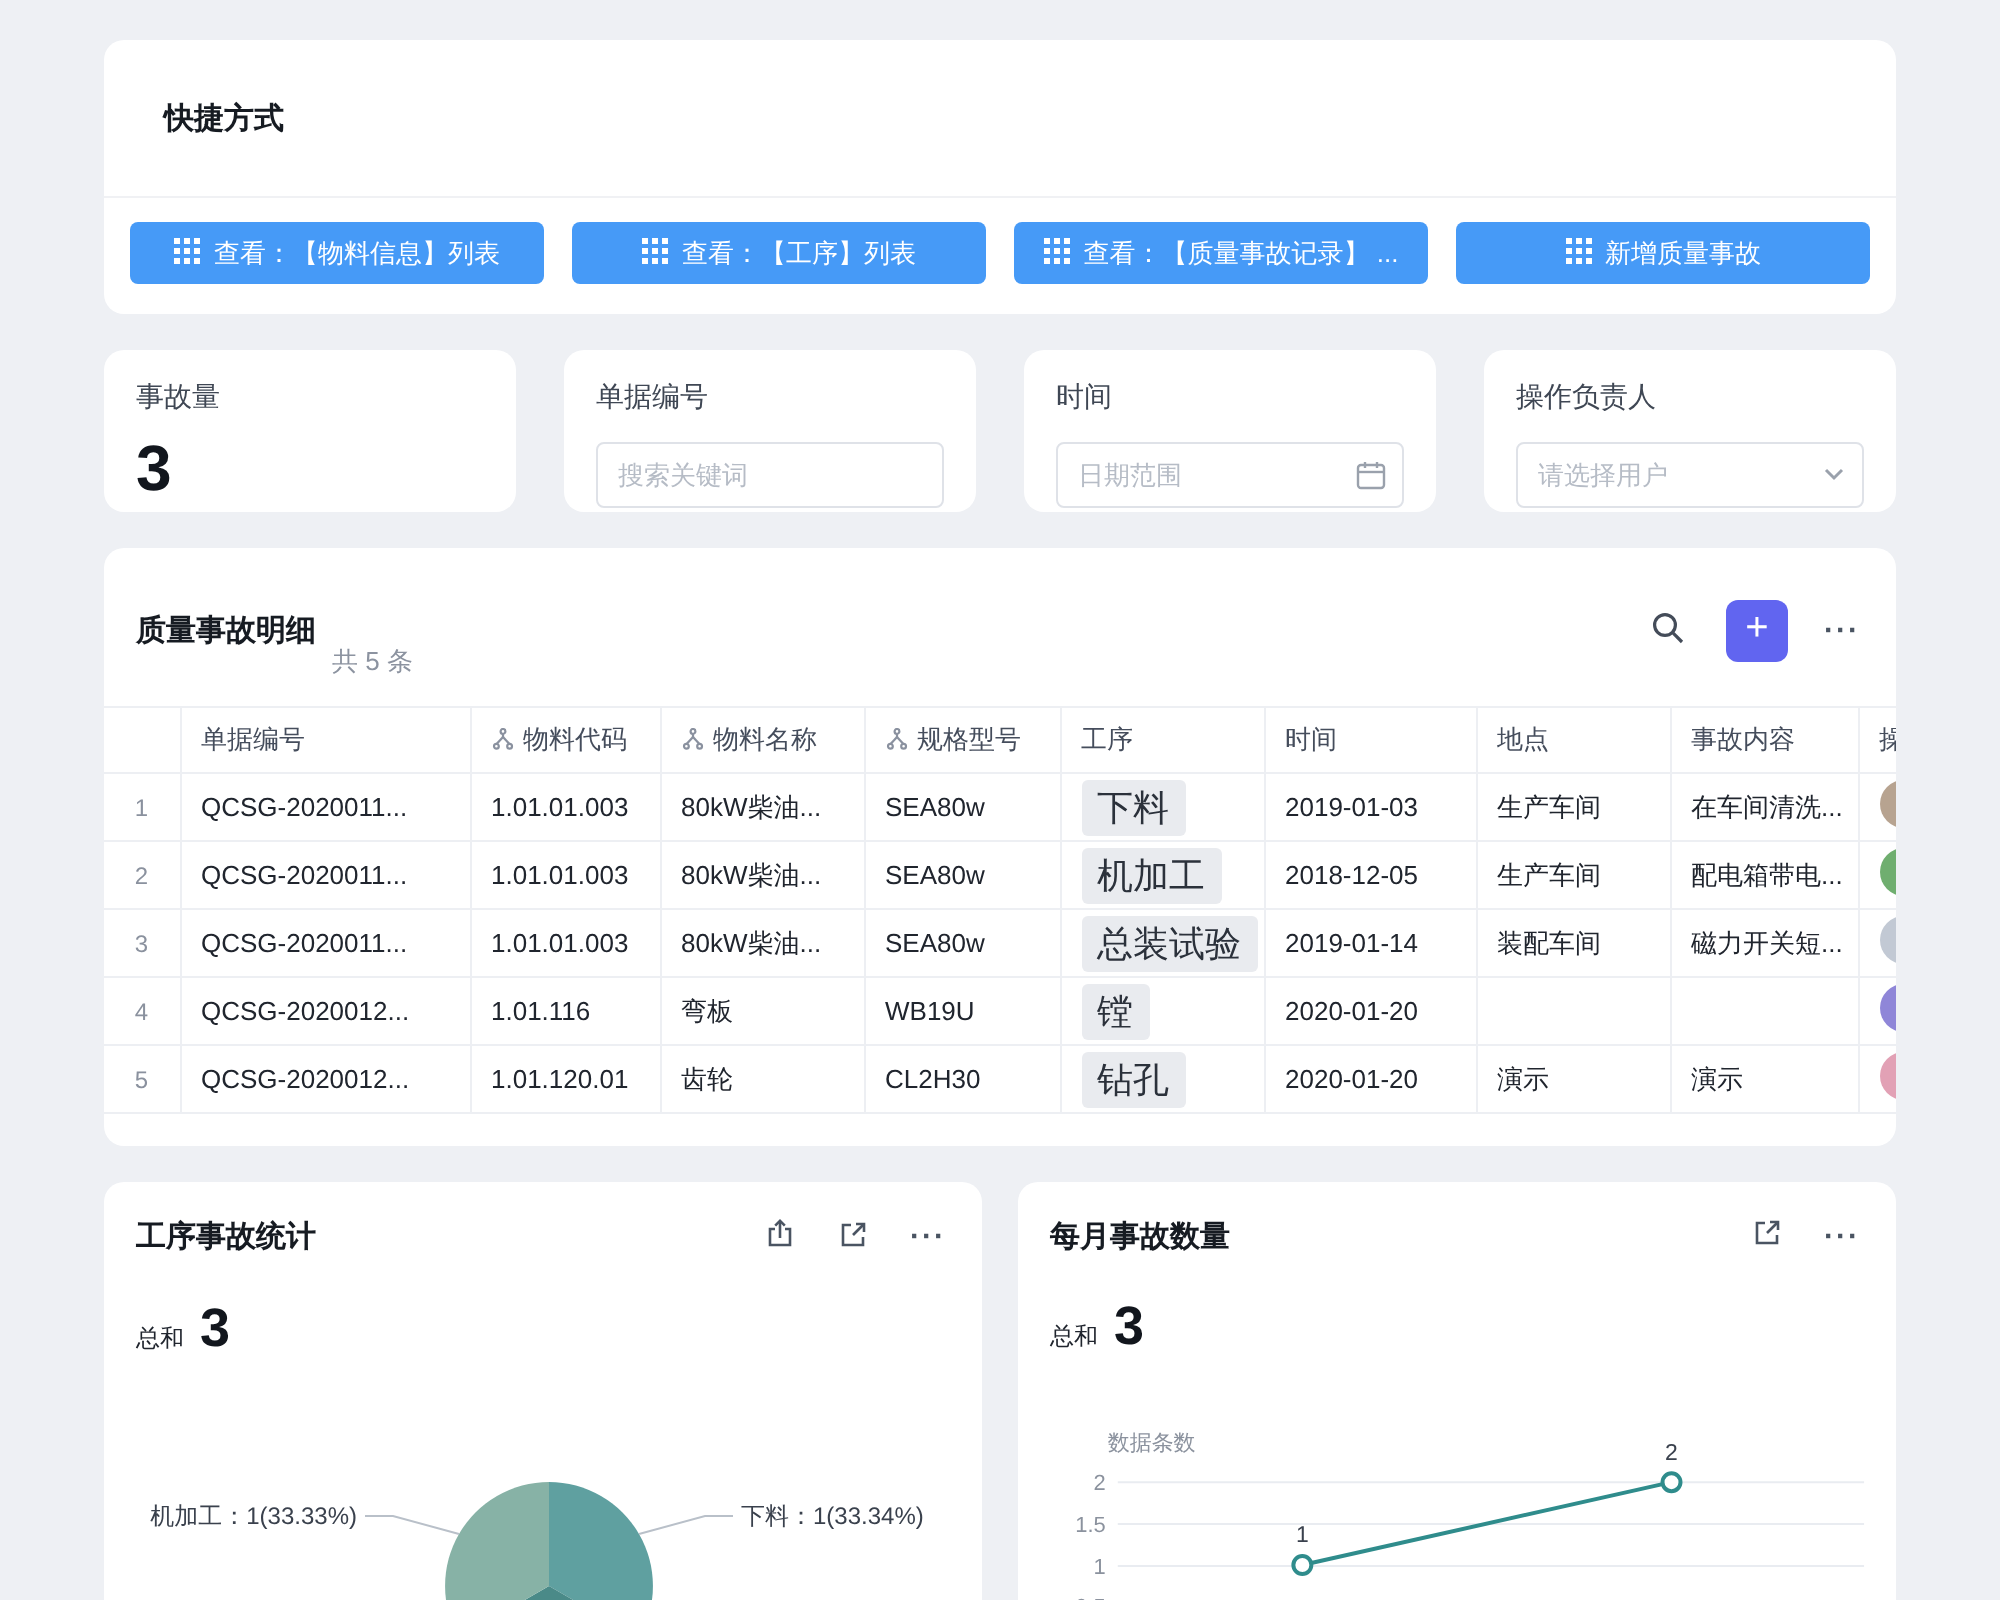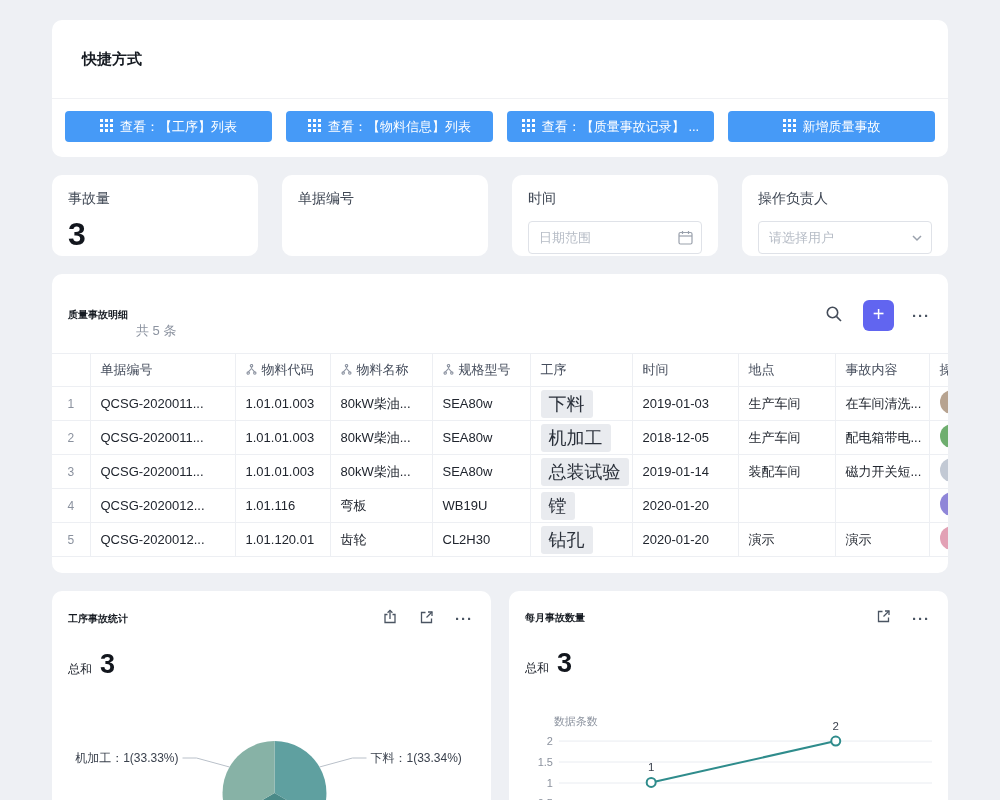--- a/index.html
+++ b/index.html
@@ -34,21 +34,21 @@
   .input-wrap input {
     width: 100%; height: 33px; border: 1px solid #dfe2e8; border-radius: 4px;
     padding: 0 28px 0 10px; font-size: 13px; font-family: inherit; color: #333; background: #fff;
   }
   .input-wrap input::placeholder { color: #b6bcc6; opacity: 1; }
   .input-icon { position: absolute; right: 9px; top: 9px; pointer-events: none; }
 
   
   .table-card { margin-bottom: 18px; overflow: hidden; padding-bottom: 16px; }
   .table-head-row { display: flex; align-items: center; padding: 16px 16px 13px; }
-  .table-title { font-size: 10px; font-weight: bold; color: #161b22; }
+  .table-title { font-size: 15px; font-weight: bold; color: #161b22; }
   .table-count { font-size: 13px; color: #8c93a0; margin-left: 8px; margin-top: 32px; }
   .spacer { flex: 1; }
   .icon-btn { background: none; border: none; cursor: pointer; padding: 2px; display: flex; align-items: center; font-family: inherit; }
   .plus-btn {
     width: 31px; height: 31px; border: none; border-radius: 6px; background: #6165f0;
     color: #fff; font-size: 20px; line-height: 1; display: flex; align-items: center;
     justify-content: center; cursor: pointer; margin: 0 16px 0 18px; padding-bottom: 3px;
   }
   .dots { font-size: 15px; font-weight: bold; color: #4a5462; letter-spacing: 1px; }
   .table-scroll { overflow: hidden; width: 100%; }
@@ -97,52 +97,52 @@
                 <rect x="5" y="0" width="3" height="3"></rect>
                 <rect x="10" y="0" width="3" height="3"></rect>
                 <rect x="0" y="5" width="3" height="3"></rect>
                 <rect x="5" y="5" width="3" height="3"></rect>
                 <rect x="10" y="5" width="3" height="3"></rect>
                 <rect x="0" y="10" width="3" height="3"></rect>
                 <rect x="5" y="10" width="3" height="3"></rect>
                 <rect x="10" y="10" width="3" height="3"></rect>
               </g>
             </svg></span>
+        <span>查看：【物料信息】列表</span>
+      </button>
+      <button class="shortcut-btn">
+        <span><svg width="13" height="13" viewBox="0 0 13 13">
+              <g fill="#fff">
+                <rect x="0" y="0" width="3" height="3"></rect>
+                <rect x="5" y="0" width="3" height="3"></rect>
+                <rect x="10" y="0" width="3" height="3"></rect>
+                <rect x="0" y="5" width="3" height="3"></rect>
+                <rect x="5" y="5" width="3" height="3"></rect>
+                <rect x="10" y="5" width="3" height="3"></rect>
+                <rect x="0" y="10" width="3" height="3"></rect>
+                <rect x="5" y="10" width="3" height="3"></rect>
+                <rect x="10" y="10" width="3" height="3"></rect>
+              </g>
+            </svg></span>
         <span>查看：【工序】列表</span>
       </button>
       <button class="shortcut-btn">
         <span><svg width="13" height="13" viewBox="0 0 13 13">
               <g fill="#fff">
                 <rect x="0" y="0" width="3" height="3"></rect>
                 <rect x="5" y="0" width="3" height="3"></rect>
                 <rect x="10" y="0" width="3" height="3"></rect>
                 <rect x="0" y="5" width="3" height="3"></rect>
                 <rect x="5" y="5" width="3" height="3"></rect>
                 <rect x="10" y="5" width="3" height="3"></rect>
                 <rect x="0" y="10" width="3" height="3"></rect>
                 <rect x="5" y="10" width="3" height="3"></rect>
                 <rect x="10" y="10" width="3" height="3"></rect>
               </g>
             </svg></span>
-        <span>查看：【物料信息】列表</span>
-      </button>
-      <button class="shortcut-btn">
-        <span><svg width="13" height="13" viewBox="0 0 13 13">
-              <g fill="#fff">
-                <rect x="0" y="0" width="3" height="3"></rect>
-                <rect x="5" y="0" width="3" height="3"></rect>
-                <rect x="10" y="0" width="3" height="3"></rect>
-                <rect x="0" y="5" width="3" height="3"></rect>
-                <rect x="5" y="5" width="3" height="3"></rect>
-                <rect x="10" y="5" width="3" height="3"></rect>
-                <rect x="0" y="10" width="3" height="3"></rect>
-                <rect x="5" y="10" width="3" height="3"></rect>
-                <rect x="10" y="10" width="3" height="3"></rect>
-              </g>
-            </svg></span>
         <span>查看：【质量事故记录】 ...</span>
       </button>
       <button class="shortcut-btn">
         <span><svg width="13" height="13" viewBox="0 0 13 13">
               <g fill="#fff">
                 <rect x="0" y="0" width="3" height="3"></rect>
                 <rect x="5" y="0" width="3" height="3"></rect>
                 <rect x="10" y="0" width="3" height="3"></rect>
                 <rect x="0" y="5" width="3" height="3"></rect>
                 <rect x="5" y="5" width="3" height="3"></rect>
@@ -157,20 +157,23 @@
     </div>
   </section>
 
   <div class="filter-row">
     <section class="card filter-card">
       <div class="filter-label">事故量</div>
       <div class="stat-value">3</div>
     </section>
     <section class="card filter-card">
       <div class="filter-label">单据编号</div>
+      <div class="input-wrap">
+        <input type="text" placeholder="搜索关键词" style="">
+      </div>
     </section>
     <section class="card filter-card">
       <div class="filter-label">时间</div>
       <div class="input-wrap">
         <input type="text" placeholder="日期范围" style="">
         <span class="input-icon"><svg width="15" height="15" viewBox="0 0 15 15" fill="none" stroke="#9aa1ac" stroke-width="1.2">
               <rect x="1" y="2.5" width="13" height="11.5" rx="1.5"></rect>
               <line x1="1" y1="6" x2="14" y2="6"></line>
               <line x1="4.5" y1="1" x2="4.5" y2="4"></line>
               <line x1="10.5" y1="1" x2="10.5" y2="4"></line>

